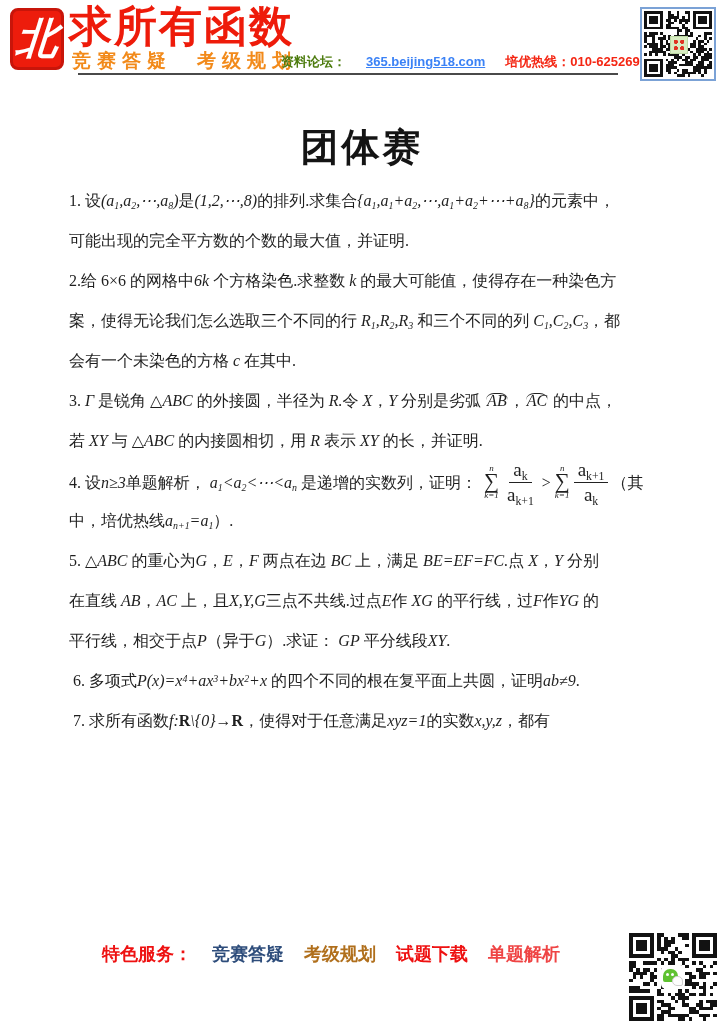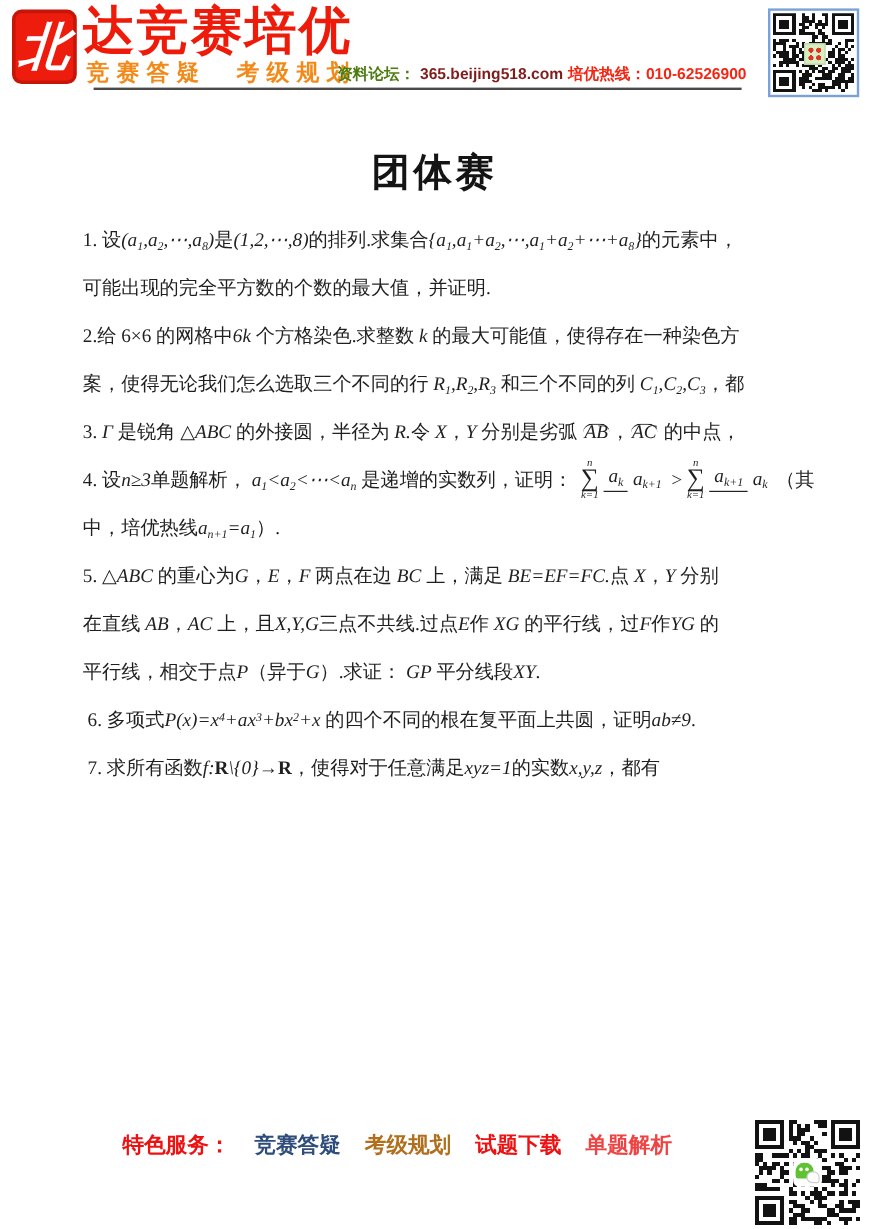--- a/index.html
+++ b/index.html
@@ -27,21 +27,21 @@
   .brand-subtitle{
     position:absolute;left:72px;top:48px;
     font-family:"Liberation Sans",sans-serif;font-weight:bold;
     font-size:19px;color:#f28a1a;letter-spacing:6px;white-space:nowrap;text-align:right;
   }
   .contact{
     position:absolute;left:281px;top:53px;white-space:nowrap;
     font-family:"Liberation Sans",sans-serif;font-weight:bold;font-size:13px;
   }
   .contact .red{color:#4d7c0f;}
-  .contact .link{color:#7f1d1d;margin:0 4px;}
+  .contact .link{color:#3b82f6;text-decoration:underline;margin:0 20px;}
   .contact .hotline{color:#f42613;}
   .header-rule{
     position:absolute;left:78px;top:73px;width:540px;height:2px;background:#4a4a4a;
   }
   .qr-box{
     position:absolute;left:640px;top:7px;width:68px;height:66px;
     border:2px solid #7ba2d6;background:#fff;padding:2px;
   }
   .qr-box svg,.qr2 svg{display:block;width:100%;height:100%;}
   .qr1-badge{
@@ -50,21 +50,21 @@
     background-image:
       radial-gradient(circle at 30% 30%,#e03323 2px,transparent 2.3px),
       radial-gradient(circle at 70% 30%,#e03323 2px,transparent 2.3px),
       radial-gradient(circle at 30% 70%,#e03323 2px,transparent 2.3px),
       radial-gradient(circle at 70% 70%,#e03323 2px,transparent 2.3px);
   }
   
   .page-title{
     position:absolute;left:0;top:122px;width:100%;text-align:center;
     font-family:"Liberation Sans",sans-serif;font-weight:bold;
-    font-size:32px;color:#141414;letter-spacing:3px;
+    font-size:38px;color:#141414;letter-spacing:3px;
   }
   
   .content{position:absolute;left:69px;top:181px;width:592px;}
   .line{height:40px;line-height:40px;white-space:nowrap;font-size:16px;}
   .seg-c{font-style:normal;}
   .seg-m,.seg-arc{font-style:italic;}
   .seg-b{font-weight:bold;}
   .seg-wavy{
     text-decoration-style:wavy;
     text-decoration-color:#e03020;text-decoration-thickness:1px;
@@ -76,21 +76,21 @@
   sup{vertical-align:0.45em;}
   .seg-arc{position:relative;margin:0 2px;display:inline-block;line-height:normal;}
   .seg-arc::before{
     content:"";position:absolute;left:-1px;right:-1px;top:1px;height:6px;
     border-top:1.4px solid #222;border-radius:60% 60% 0 0 / 160% 160% 0 0;
   }
   .sumwrap{display:inline-flex;align-items:center;vertical-align:middle;margin:0 3px;position:relative;top:-2px;}
   .sum{display:inline-flex;flex-direction:column;align-items:center;line-height:1;}
   .sumtop,.sumbot{font-size:9px;font-style:italic;}
   .sigma{font-size:21px;line-height:0.85;font-style:normal;}
-  .frac{display:inline-flex;flex-direction:row;align-items:center;line-height:1.15;font-style:italic;font-size:16px;margin-left:4px;}
+  .frac{display:inline-flex;flex-direction:column;align-items:center;line-height:1.15;font-size:19px;margin-left:4px;}
   .frac .num{padding:0 4px 1px 4px;border-bottom:1px solid #222;}
   .frac .den{padding:1px 4px 0 4px;}
   
   .footer-line{
     position:absolute;left:102px;top:942px;display:flex;gap:20px;white-space:nowrap;
     font-family:"Liberation Sans",sans-serif;font-weight:bold;font-size:18px;
   }
   .qr2{position:absolute;left:629px;top:933px;width:88px;height:88px;background:#fff;}
   .wechat-badge{
     position:absolute;left:50%;top:50%;width:24px;height:24px;margin:-12px 0 0 -12px;
@@ -110,21 +110,21 @@
     border:1px solid #cfcfcf;border-radius:5px 5px 2px 5px;box-sizing:border-box;
   }
 </style>
 </head>
 <body>
 
 <div>
   <div class="logo-seal">
     <span>北</span>
   </div>
-  <div class="brand-title">达竞赛培优</div>
+  <div class="brand-title">求所有函数</div>
   <div class="brand-subtitle">竞赛答疑　考级规划</div>
   <div class="contact">
     <span class="red">资料论坛：</span><span class="link">365.beijing518.com</span><span class="hotline">培优热线：010-62526900</span>
   </div>
   <div class="header-rule"></div>
   <div class="qr-box">
       <svg viewBox="0 0 25 25" preserveAspectRatio="none" shape-rendering="crispEdges" xmlns="http://www.w3.org/2000/svg">
         <rect width="25" height="25" fill="#ffffff"></rect>
         <rect x="0" y="0" width="1" height="1" fill="#121212"></rect>
         <rect x="1" y="0" width="1" height="1" fill="#121212"></rect>
@@ -470,23 +470,25 @@
 <div class="page-title">团体赛</div>
 
 <div class="content">
     <div>
       <div class="line"><span class="seg-c">1. 设</span><span class="seg-m">(a<sub>1</sub>,a<sub>2</sub>,⋯,a<sub>8</sub>)</span><span class="seg-c">是</span><span class="seg-m">(1,2,⋯,8)</span><span class="seg-c">的排列.求集合</span><span class="seg-m">{a<sub>1</sub>,a<sub>1</sub>+a<sub>2</sub>,⋯,a<sub>1</sub>+a<sub>2</sub>+⋯+a<sub>8</sub>}</span><span class="seg-c">的元素中，</span></div>
       <div class="line"><span class="seg-c">可能出现的完全平方数的个数的最大值，并证明.</span></div>
     </div>
     <div>
       <div class="line"><span class="seg-c">2.给 6×6 的网格中</span><span class="seg-m">6k</span><span class="seg-c"> 个方格染色.求整数 </span><span class="seg-m">k</span><span class="seg-c"> 的最大可能值，使得存在一种染色方</span></div>
       <div class="line"><span class="seg-c">案，使得无论我们怎么选取三个不同的行 </span><span class="seg-m">R<sub>1</sub>,R<sub>2</sub>,R<sub>3</sub></span><span class="seg-c"> 和三个不同的列 </span><span class="seg-m">C<sub>1</sub>,C<sub>2</sub>,C<sub>3</sub></span><span class="seg-c">，都</span></div>
+      <div class="line"><span class="seg-c">会有一个未染色的方格 </span><span class="seg-m">c</span><span class="seg-c"> 在其中.</span></div>
     </div>
     <div>
       <div class="line"><span class="seg-c">3. </span><span class="seg-m">Γ</span><span class="seg-c"> 是锐角 </span><span class="seg-m">△ABC</span><span class="seg-c"> 的外接圆，半径为 </span><span class="seg-m">R.</span><span class="seg-c">令 </span><span class="seg-m">X</span><span class="seg-c">，</span><span class="seg-m">Y</span><span class="seg-c"> 分别是劣弧 </span><span class="seg-arc">AB</span><span class="seg-c">，</span><span class="seg-arc">AC</span><span class="seg-c"> 的中点，</span></div>
+      <div class="line"><span class="seg-c">若 </span><span class="seg-m">XY</span><span class="seg-c"> 与 </span><span class="seg-m">△ABC</span><span class="seg-c"> 的内接圆相切，用 </span><span class="seg-m">R</span><span class="seg-c"> 表示 </span><span class="seg-m">XY</span><span class="seg-c"> 的长，并证明.</span></div>
     </div>
     <div>
       <div class="line"><span class="seg-c">4. 设</span><span class="seg-m">n≥3</span><span class="seg-c">单题解析， </span><span class="seg-m">a<sub>1</sub>&lt;a<sub>2</sub>&lt;⋯&lt;a<sub>n</sub></span><span class="seg-c"> 是递增的实数列，证明： </span><span class="sumwrap">
           <span class="sum">
             <span class="sumtop">n</span>
             <span class="sigma">∑</span>
             <span class="sumbot">k=1</span>
           </span>
           <span class="frac">
             <span class="num">a<sub>k</sub></span>

